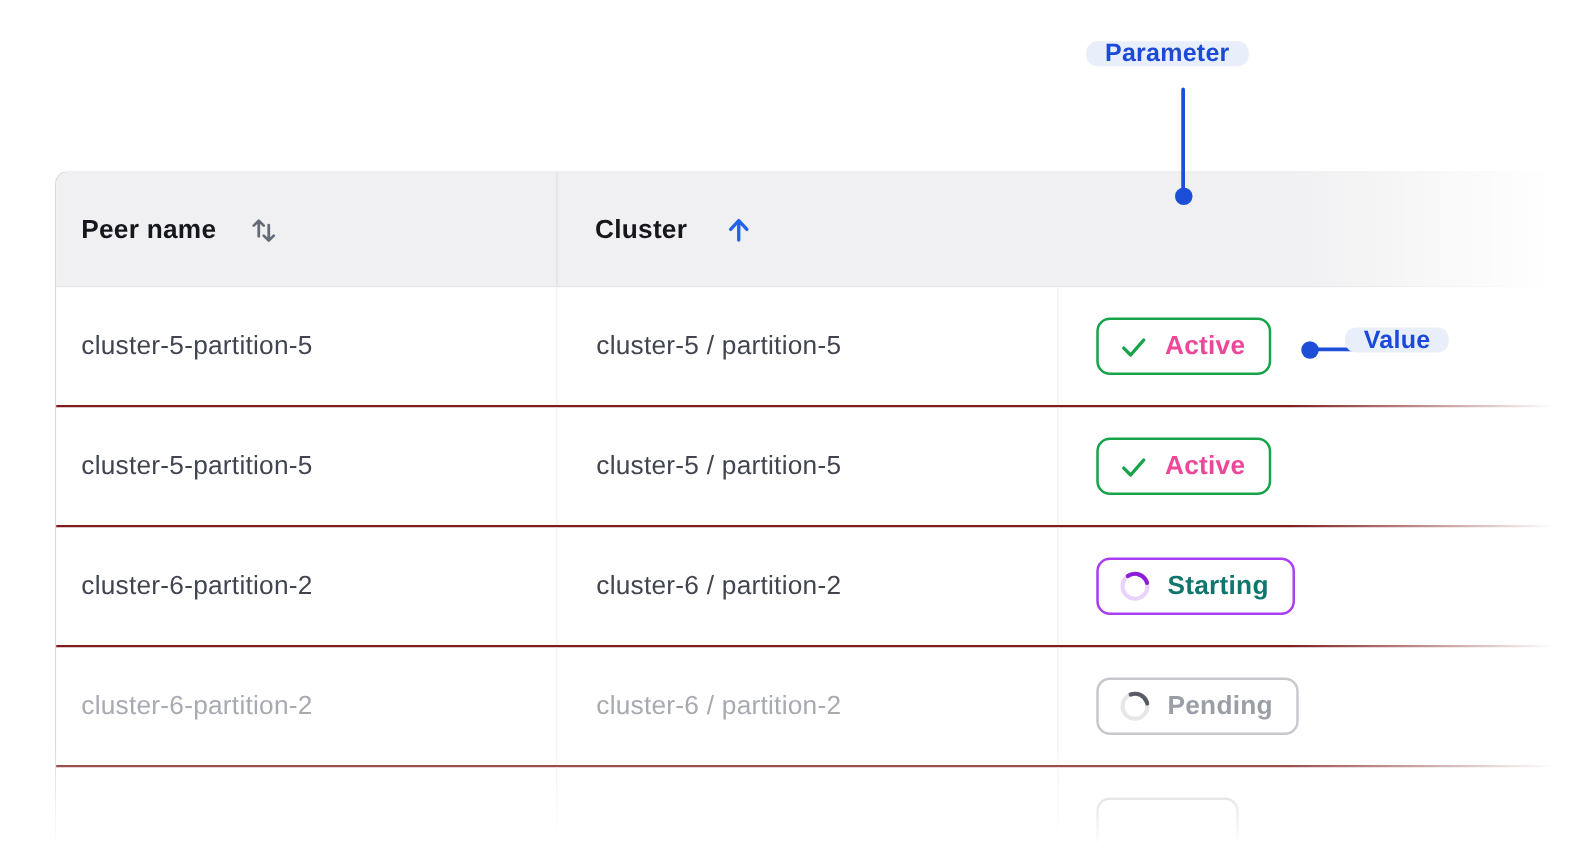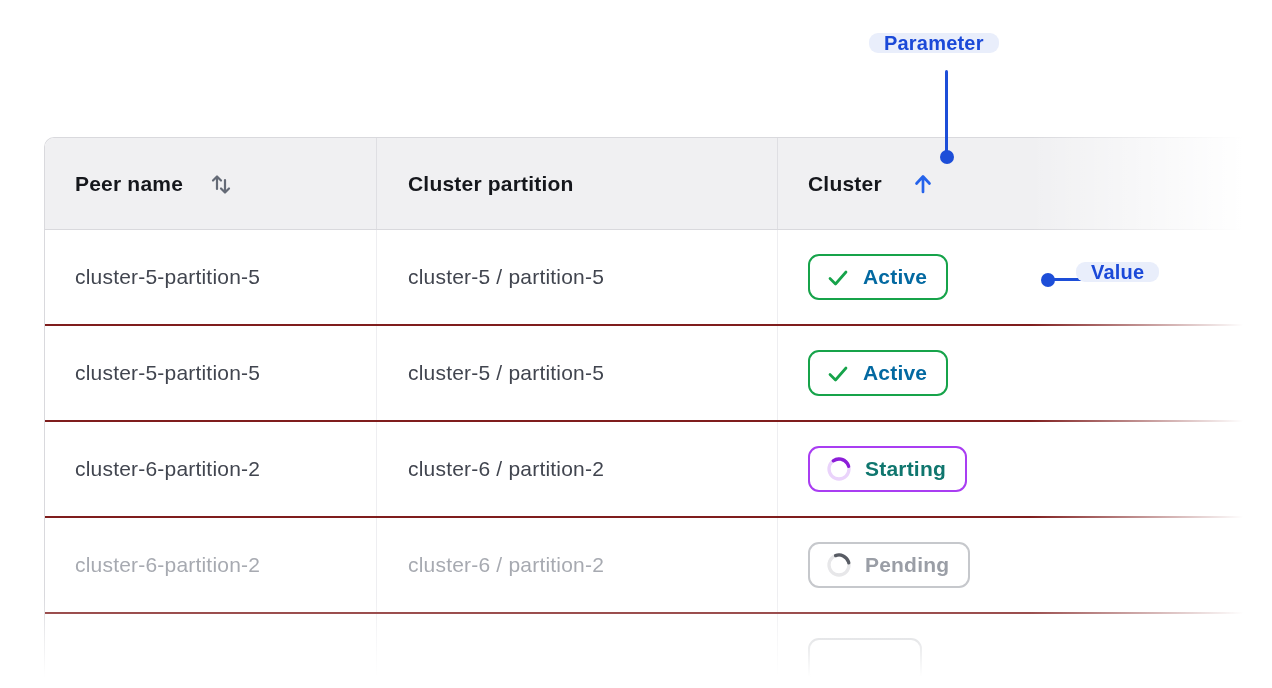--- a/index.html
+++ b/index.html
@@ -16,42 +16,42 @@
     border-top-left-radius:10px; z-index:1;
   }
   .thead {
     display:flex; height:92px; background:#f0f0f2;
     border-top-left-radius:9px; border-bottom:1px solid #d9d9dd;
   }
   .th {
     display:flex; align-items:center; font-size:21px; font-weight:700;
     color:#15171c; letter-spacing:.2px;
   }
-  .col1 { width:332px; padding-left:30px; border-right:1px solid #dfdfe3; }
+  .col1 { width:401px; padding-left:20px; border-right:1px solid #dfdfe3; }
   .col2 { width:401px; padding-left:31px; border-right:1px solid #dfdfe3; }
   .col3 { flex:1; padding-left:30px; }
   .row { display:flex; height:96px; border-bottom:2px solid #7f1d1d; }
   .td  {
     display:flex; align-items:center; font-size:21px; color:#41454f;
     letter-spacing:.2px; background:#fff;
   }
   .td.col1, .td.col2 { border-right:1px solid #eeeef1; }
   .row.muted .td { color:#a7aab1; }
 
   .sort-both { margin-left:25px; display:inline-flex; }
   .sort-asc  { margin-left:29px; display:inline-flex; }
 
   
   .badge {
     display:inline-flex; align-items:center; height:46px;
     padding:0 19px 0 16px; border:2px solid; border-radius:11px;
     font-size:21px; font-weight:600; letter-spacing:.2px; background:#fff;
   }
   .badge .bicon { margin-right:13px; display:inline-flex; }
-  .badge-active   { border-color:#16a34a; color:#0369a1; }
+  .badge-active   { border-color:#16a34a; color:#ec4899; }
   .badge-starting { border-color:#a93df2; color:#0f766e; }
   .badge-pending  { border-color:#c6c8cc; color:#9a9ea6; }
   .badge-ghost    { border-color:#c9cbcf; width:114px; height:46px;
                     border-radius:11px; border:2px solid #c9cbcf; }
 
   
   .fade-right {
     position:absolute; left:1030px; top:129px; width:242px; height:559px;
     background:linear-gradient(to right, rgba(255,255,255,0) 0%, #ffffff 88%);
     z-index:2; pointer-events:none;
@@ -86,23 +86,20 @@
 
     <div class="thead">
       <div class="th col1">
         <span>Peer name</span>
         <span class="sort-both">
           <svg width="26" height="26" viewBox="0 0 26 26" fill="none">
             <path d="M9 18 V6 M5 9.5 L9 5.5 L13 9.5" stroke="#646a76" stroke-width="2.2" stroke-linecap="round" stroke-linejoin="round"></path>
             <path d="M17 9 V21 M13 17.5 L17 21.5 L21 17.5" stroke="#646a76" stroke-width="2.2" stroke-linecap="round" stroke-linejoin="round"></path>
           </svg>
         </span>
-      </div>
-      <div class="th col2">
-        <span>Cluster partition</span>
       </div>
       <div class="th col3">
         <span>Cluster</span>
         <span class="sort-asc">
           <svg width="24" height="24" viewBox="0 0 24 24" fill="none">
             <path d="M12 20 V5 M5.5 11.5 L12 4.5 L18.5 11.5" stroke="#2563eb" stroke-width="2.7" stroke-linecap="round" stroke-linejoin="round"></path>
           </svg>
         </span>
       </div>
     </div>

